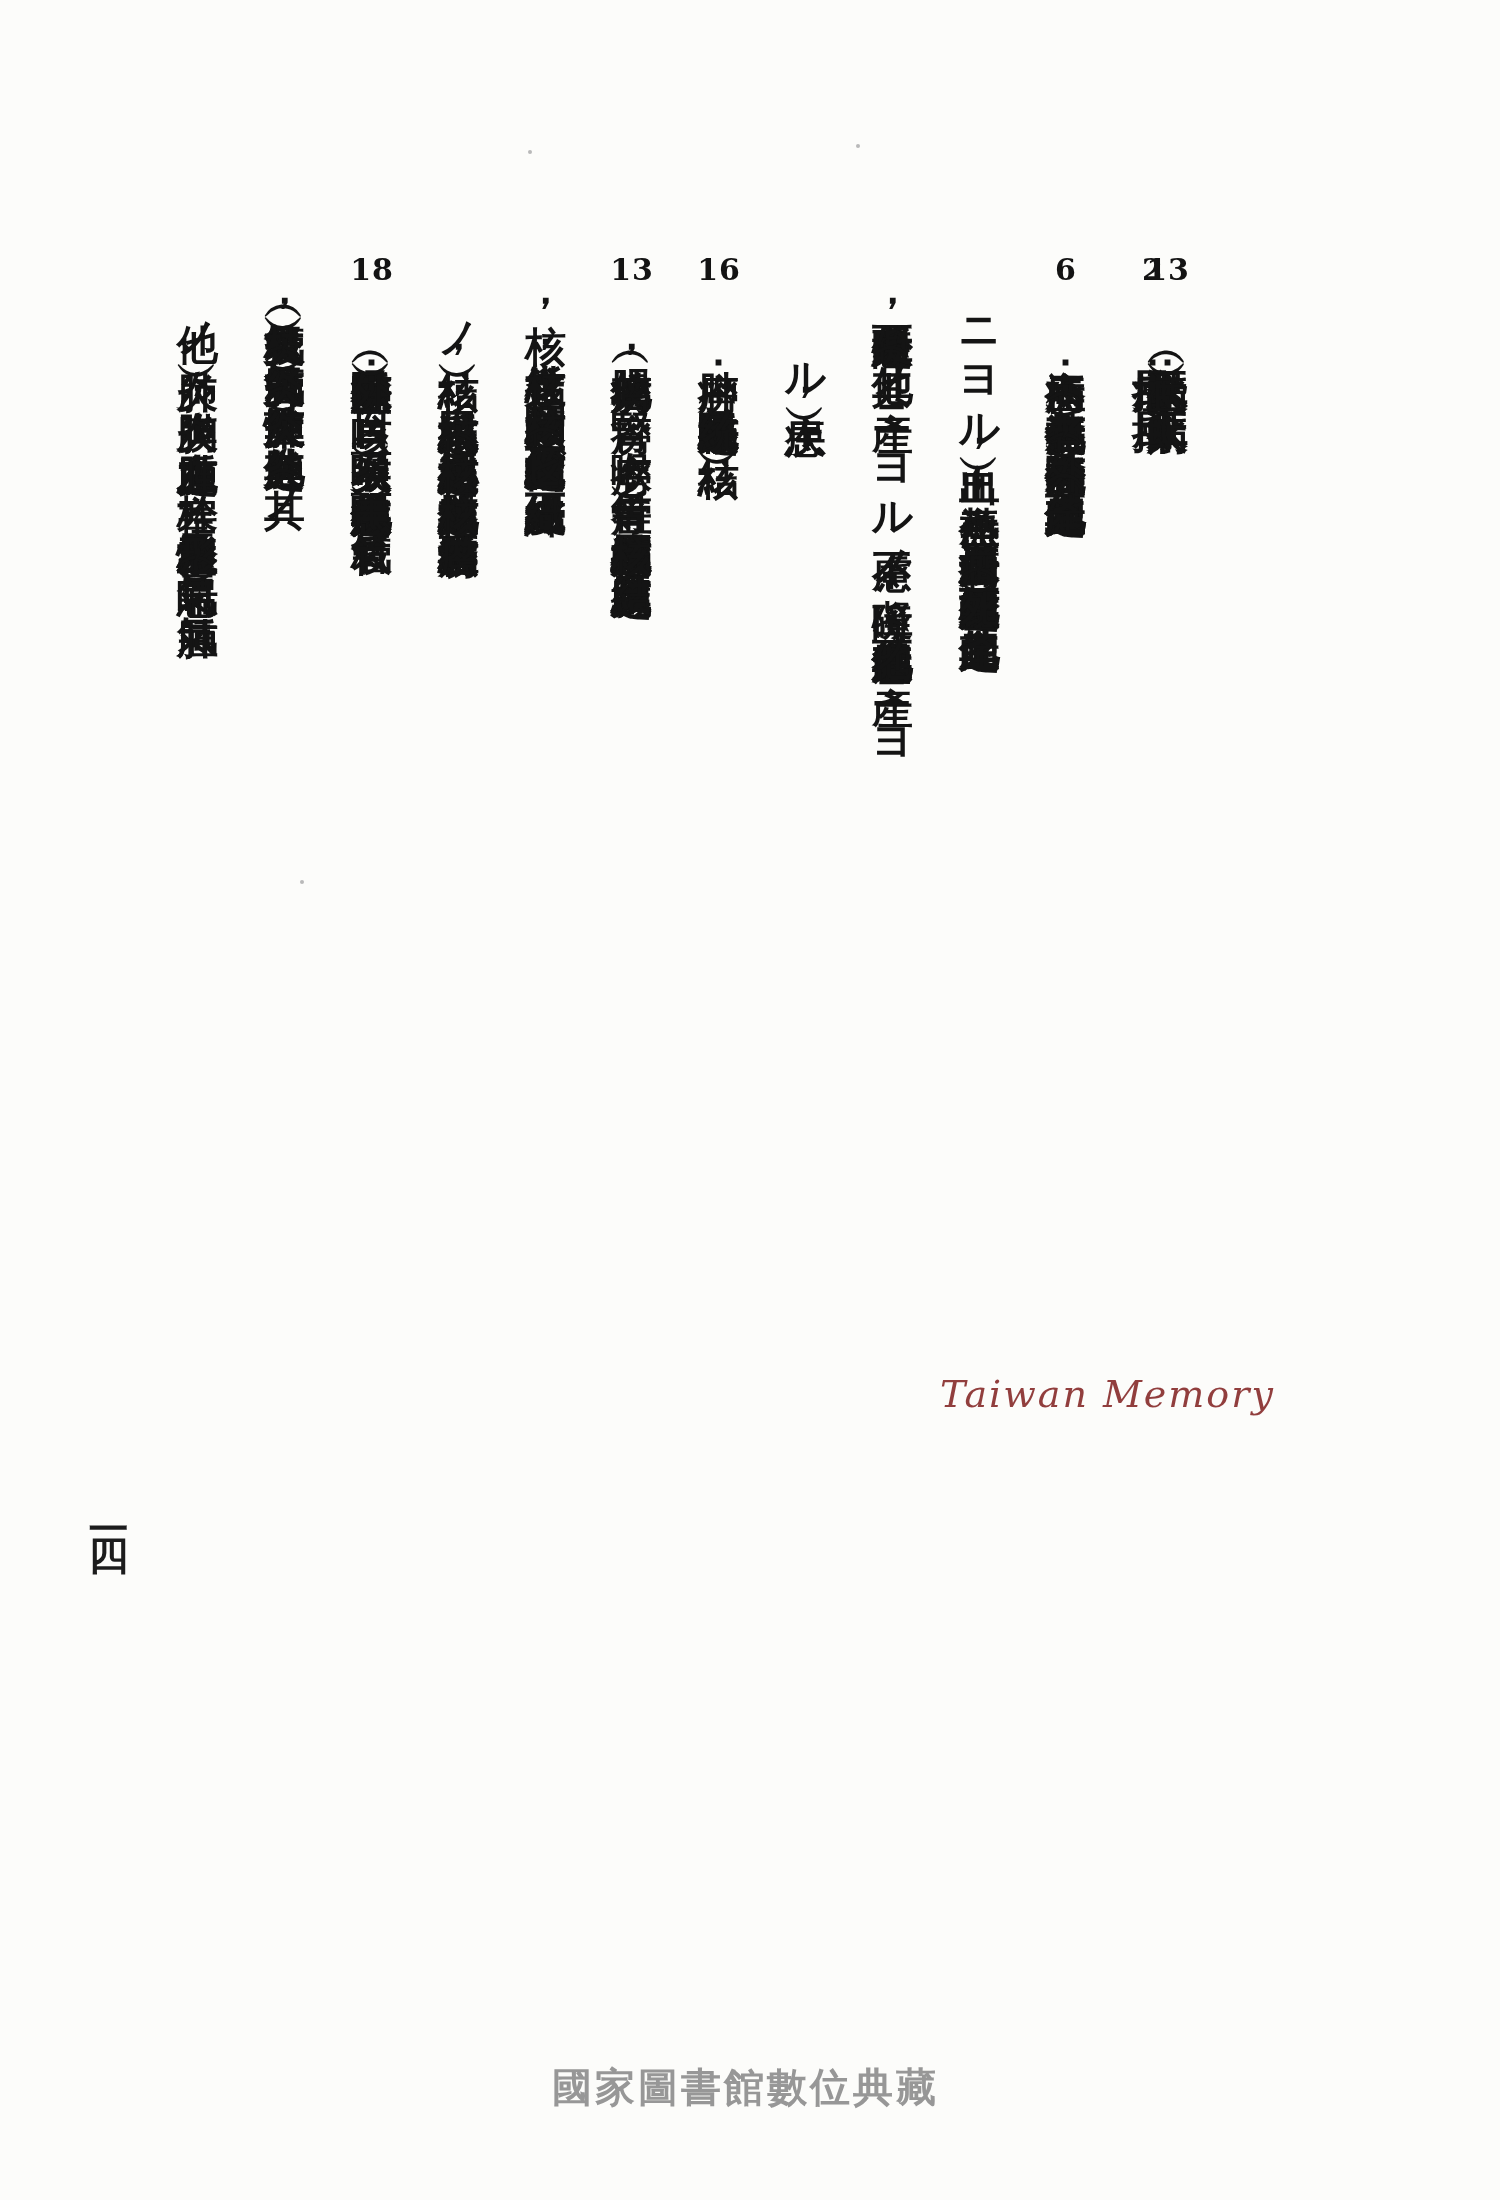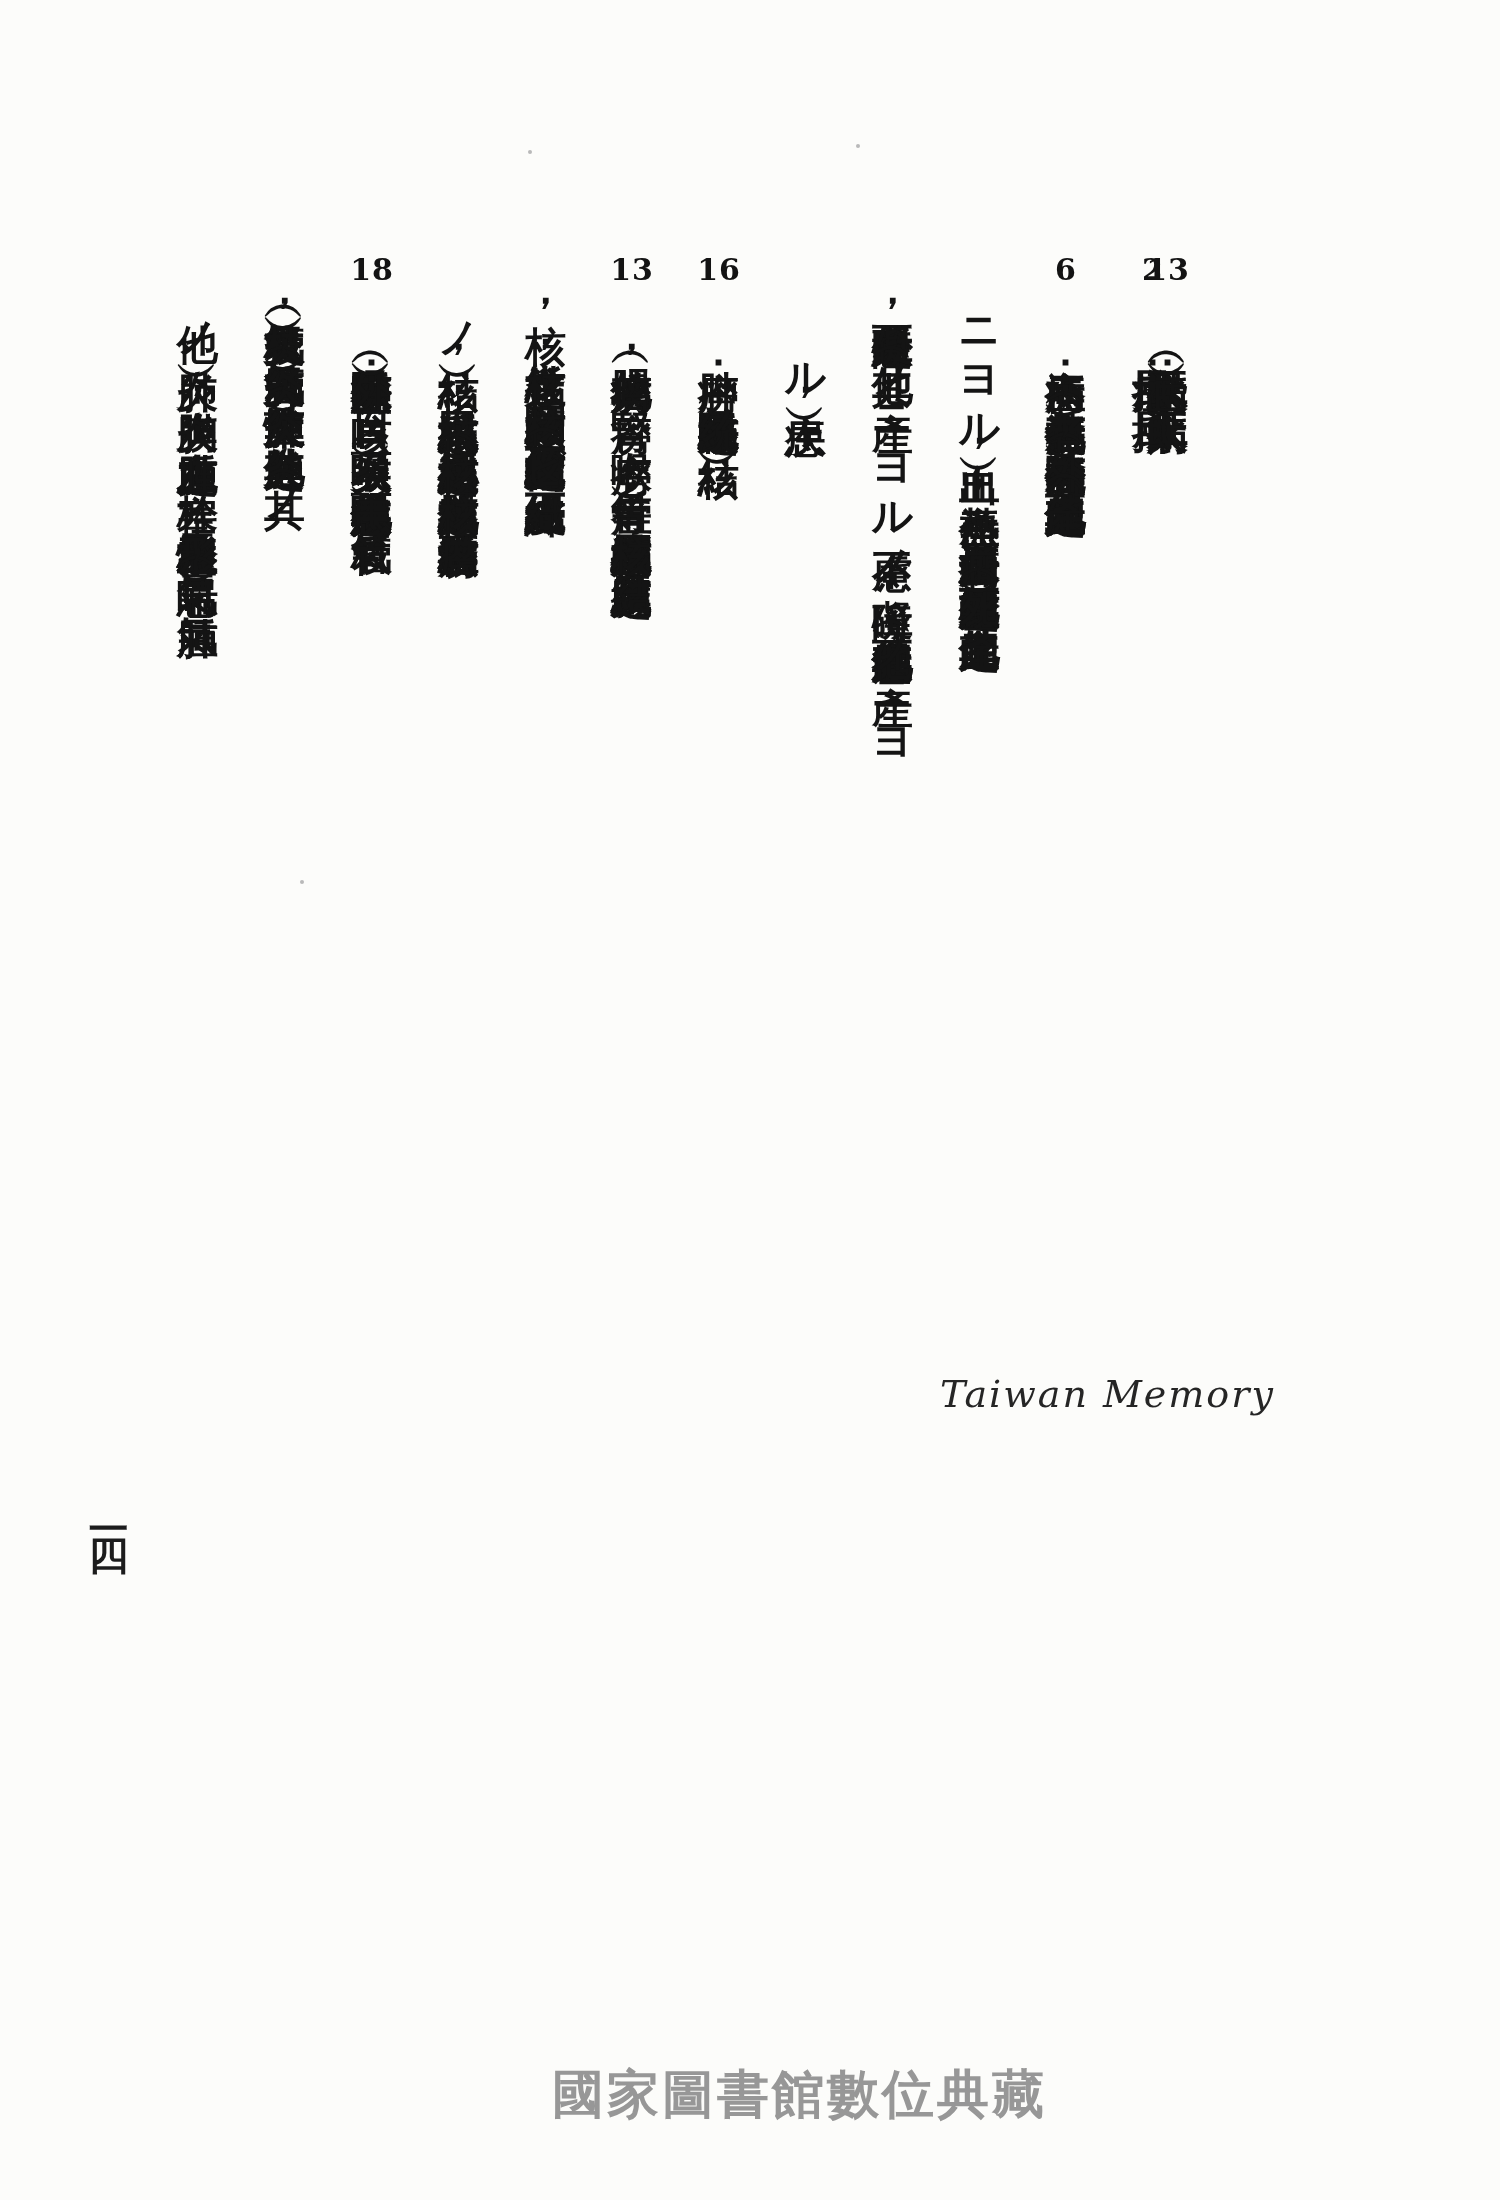--- a/index.html
+++ b/index.html
@@ -26,32 +26,32 @@
   .wm-cjk {
     position:absolute; left:688px; top:1152px; z-index:3;
     font-size:150px; line-height:1; letter-spacing:6px;
     color:#9d9d9d; opacity:0.5; font-weight:700;
     font-family:"DejaVu Serif","Liberation Serif",serif;
     pointer-events:none;
   }
   .wm-latin {
     position:absolute; left:940px; top:1372px; z-index:3;
     font-size:38px; font-style:italic; letter-spacing:2px;
-    color:#000000; opacity:0.85;
+    color:#7f1d1d; opacity:0.85;
     font-family:"DejaVu Serif","Liberation Serif",serif;
     pointer-events:none;
   }
   .folio {
     position:absolute; left:85px; top:1508px; z-index:2;
     writing-mode:vertical-rl; text-orientation:upright;
     font-size:40px; line-height:48px; font-weight:700; color:#1c1c1c;
   }
   .footer {
     position:absolute; left:552px; top:2060px; z-index:3;
-    font-size:52px; font-weight:700; letter-spacing:3px;
+    font-size:40px; font-weight:700; letter-spacing:3px;
     color:#8d8d8d; opacity:0.9;
     font-family:"DejaVu Serif","Liberation Serif",serif;
   }
   .speck { position:absolute; width:4px; height:4px; border-radius:50%; background:#b9b9b9; z-index:0; }
 </style>
 </head>
 <body>
 
 <div class="page">
   <div class="columns">

